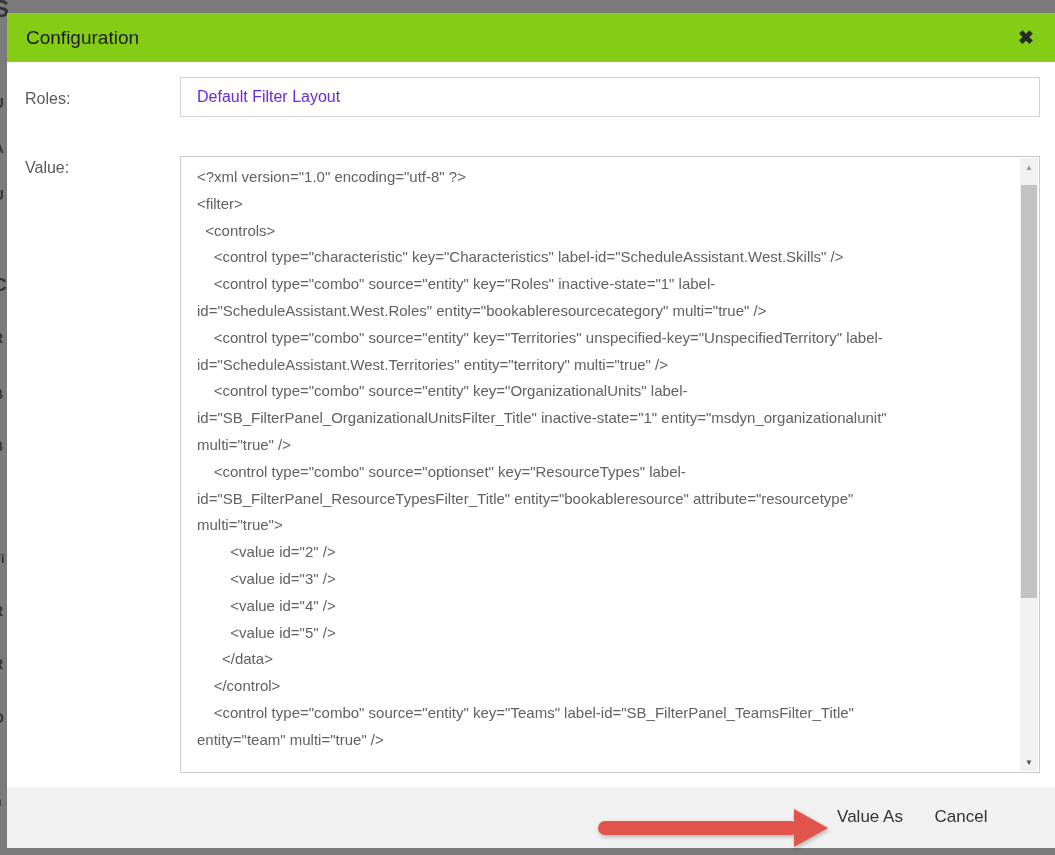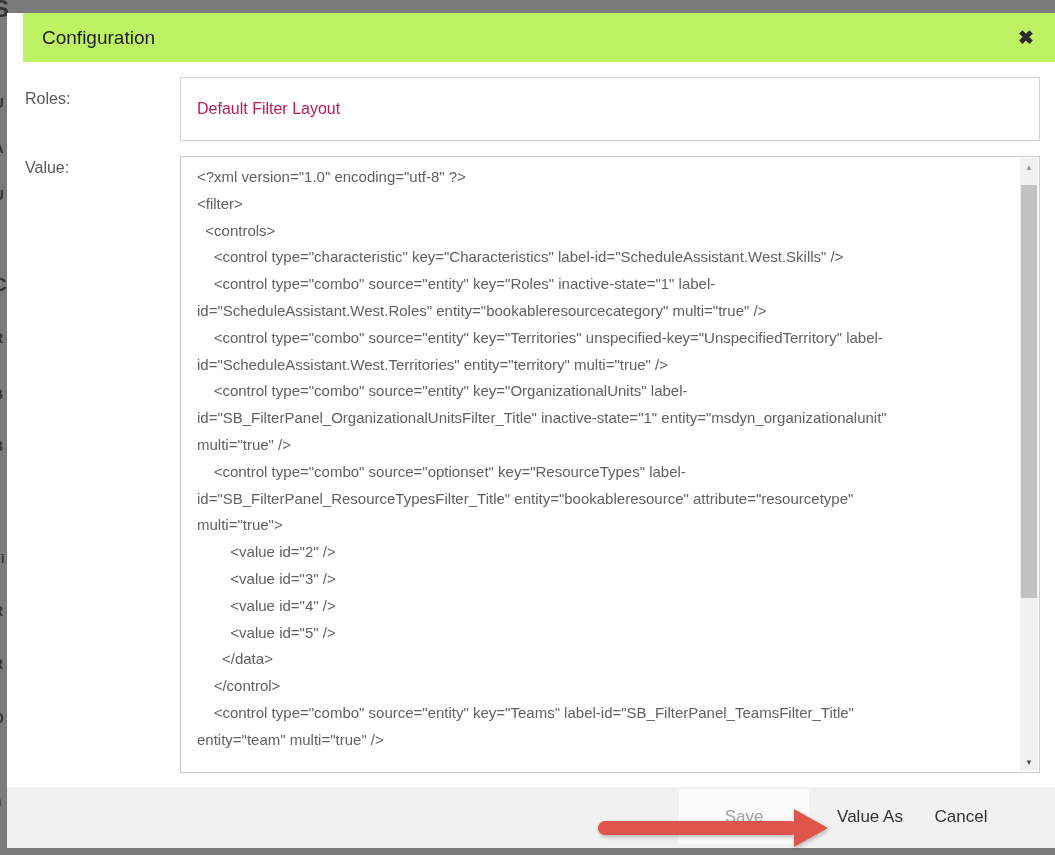--- a/index.html
+++ b/index.html
@@ -22,24 +22,23 @@
   
   .modal {
     position: absolute;
     left: 7px; top: 13px;
     width: 1048px; height: 835px;
     background: #ffffff;
   }
   .modal-header {
     position: relative;
     height: 49px;
-    background: #bef264;
+    background: #84cc16;
     display: flex;
     align-items: center;
-    margin-left: 16px;
   }
   .modal-title {
     padding-left: 19px;
     font-size: 19px;
     color: #1d1d1d;
   }
   .modal-close {
     position: absolute;
     right: 14px; top: 50%;
     transform: translateY(-50%);
@@ -56,27 +55,27 @@
     left: 18px;
     font-size: 16px;
     color: #5a5a5a;
   }
   .label-name { top: 77px; }
   .label-value { top: 146px; }
 
   .name-input {
     position: absolute;
     left: 173px; top: 64px;
-    width: 860px; height: 64px;
+    width: 860px; height: 40px;
     border: 1px solid #d4d4d4;
     background: #fff;
     padding: 0 16px;
     font-family: "Liberation Sans", sans-serif;
     font-size: 16px;
-    color: #be185d;
+    color: #6d28d9;
     outline: none;
   }
 
   .value-box {
     position: absolute;
     left: 173px; top: 143px;
     width: 860px; height: 617px;
     border: 1px solid #cccccc;
     background: #fff;
     overflow: hidden;
@@ -229,21 +228,20 @@
         <div class="xml-line">entity="team" multi="true" /&gt;</div>
       </div>
     <div class="v-scrollbar">
       <div class="sb-btn sb-up">▲</div>
       <div class="sb-thumb"></div>
       <div class="sb-btn sb-down">▼</div>
     </div>
   </div>
 
   <div class="modal-footer">
-    <button class="btn btn-save">Save</button>
     <button class="btn btn-saveas">Value As</button>
     <button class="btn btn-cancel">Cancel</button>
   </div>
 
 </div>
 
 <div class="arrow">
   <div class="arrow-tail"></div>
   <div class="arrow-head"></div>
 </div>

